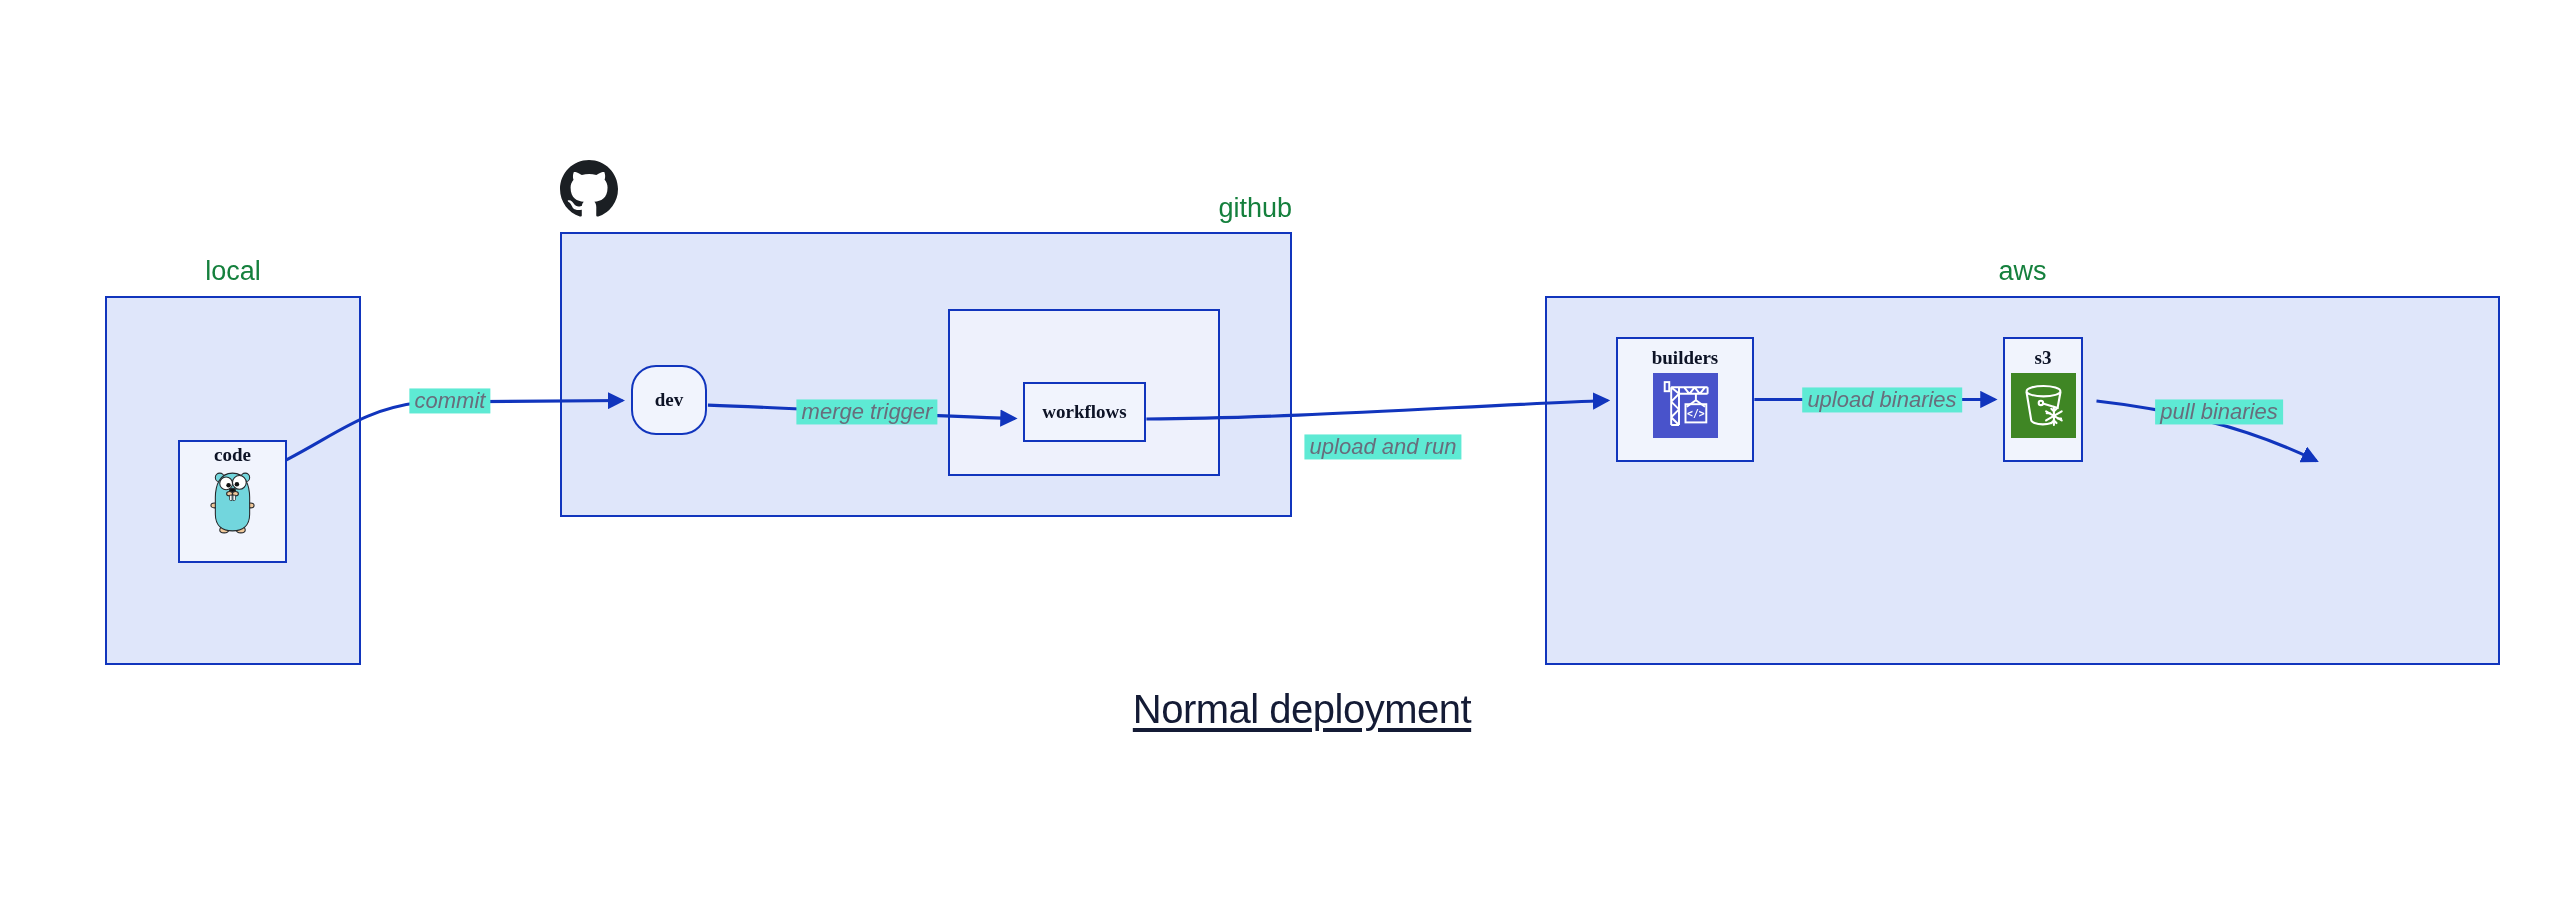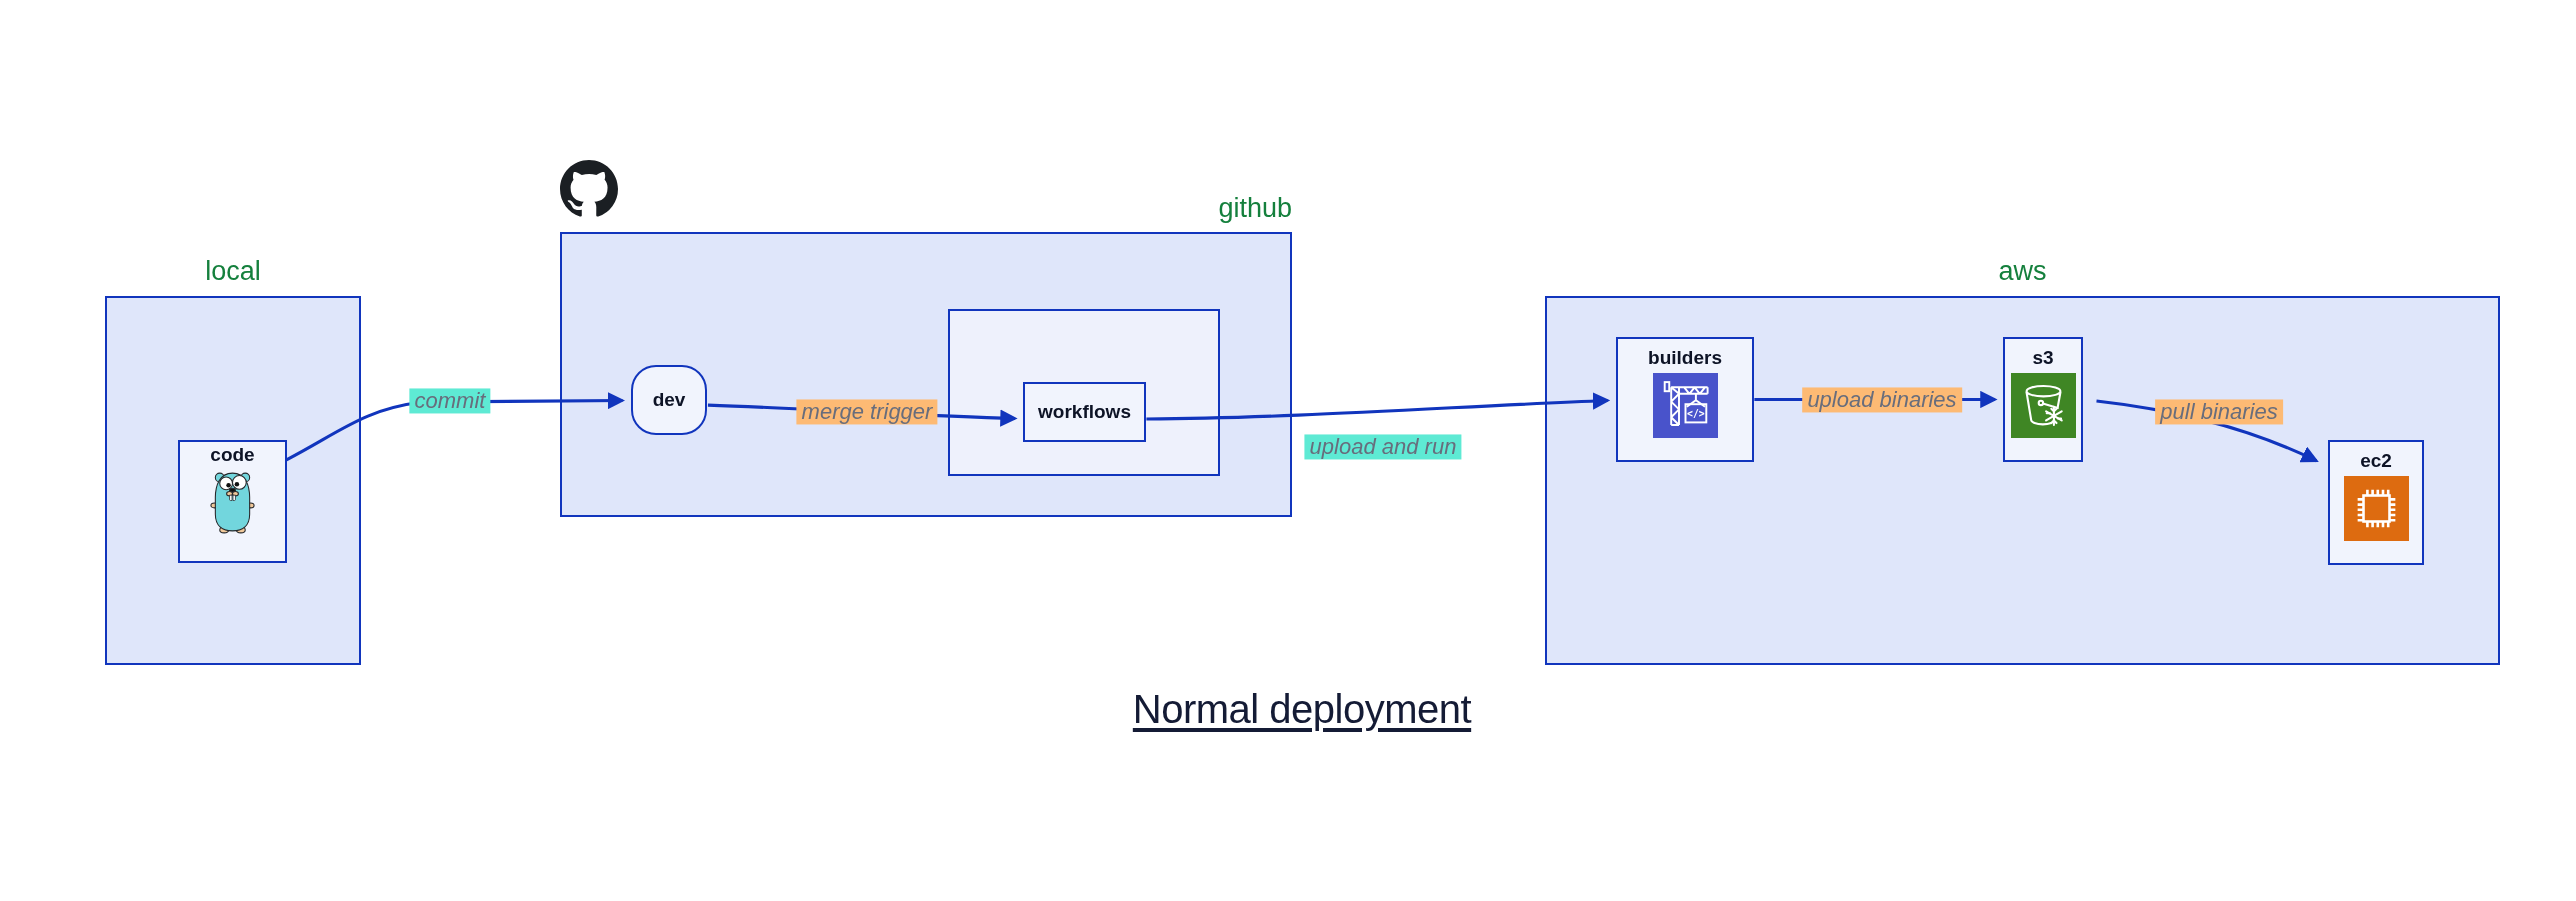--- a/index.html
+++ b/index.html
@@ -6,30 +6,30 @@
   body{font-family:"Liberation Sans","DejaVu Sans",sans-serif;}
   #canvas{position:relative;width:2604px;height:902px;background:#ffffff;overflow:hidden;}
 
   
   .section{position:absolute;background:#dfe6fa;border:2.1px solid #1135bd;box-sizing:border-box;}
   .section.inner{background:#eef1fc;}
   .section-label{position:absolute;color:#15803d;font-size:27px;line-height:1;white-space:nowrap;}
 
   
   .node{position:absolute;background:#f1f4fd;border:2.6px solid #1135bd;box-sizing:border-box;text-align:center;}
-  .node-label{display:block;color:#0d1326;font-weight:bold;font-size:19px;line-height:1;white-space:nowrap;}
+  .node-label{display:block;color:#0d1326;font-weight:bold;font-size:19px;line-height:1;white-space:nowrap;font-family:Liberation Serif, serif;}
 
   
   #edges{position:absolute;left:0;top:0;pointer-events:none;}
 
   
   .edge-label{position:absolute;transform:translate(-50%,-50%);font-style:italic;font-size:22px;
               color:#686d7c;line-height:1.05;padding:1px 5.2px;white-space:nowrap;}
   .bg-white{background:#5eead4;}
-  .bg-section{background:#fdba74;}
+  .bg-section{background:#5eead4;}
 
   
   .icon-tile{position:absolute;}
 
   
   #title{position:absolute;left:0;top:686px;width:2604px;text-align:center;color:#141b35;
          font-size:40px;line-height:1.15;text-decoration:underline;text-decoration-thickness:3.6px;
          text-underline-offset:5.2px;letter-spacing:-0.5px;}
 </style>
 </head>
@@ -109,33 +109,20 @@
         <path d="M76 30 L72 52"></path>
         <ellipse cx="50" cy="28" rx="26" ry="8"></ellipse>
         <circle cx="46" cy="46" r="3.4"></circle>
         <path d="M49 47 L72 54"></path>
         <path d="M66 52 L66 80 M54 59 L78 73 M54 73 L78 59"></path>
         <path d="M62 55 L66 59 L70 55 M62 77 L66 73 L70 77 M55 62 L60 62 M72 70 L77 70"></path>
       </g>
     </svg>
   </div>
 
-  <div class="node" style="left:2328px;top:440px;width:96px;height:125px;padding-top:9.3px;">
-    <span class="node-label">ec2</span>
-    <svg width="65" height="65" viewBox="0 0 100 100" style="margin-top:6.2px;">
-      <rect x="0" y="0" width="100" height="100" fill="#dd6b10"></rect>
-      <g stroke="#ffffff" stroke-width="4" fill="none">
-        <rect x="30" y="30" width="40" height="40"></rect>
-        <path d="M36 30 L36 21 M44 30 L44 21 M52 30 L52 21 M60 30 L60 21 M68 30 L68 21"></path>
-        <path d="M36 70 L36 79 M44 70 L44 79 M52 70 L52 79 M60 70 L60 79 M68 70 L68 79"></path>
-        <path d="M30 36 L21 36 M30 44 L21 44 M30 52 L21 52 M30 60 L21 60 M30 68 L21 68"></path>
-        <path d="M70 36 L79 36 M70 44 L79 44 M70 52 L79 52 M70 60 L79 60 M70 68 L79 68"></path>
-      </g>
-    </svg>
-  </div>
 
   <svg id="edges" width="2604" height="902" viewBox="0 0 5054 1750">
     <defs>
       <marker id="arrow" viewBox="0 0 10 10" refX="8.5" refY="5" markerWidth="5.6" markerHeight="5.6" orient="auto-start-reverse">
         <path d="M0,0 L10,5 L0,10 z" fill="#1135bd"></path>
       </marker>
     </defs>
     <g stroke="#1135bd" stroke-width="6" fill="none">
       <path d="M 556 892 C 660 838, 706 794, 820 780 L 1208 777" marker-end="url(#arrow)"></path>
       <path d="M 1374 786 C 1580 793, 1790 807, 1970 812" marker-end="url(#arrow)"></path>

